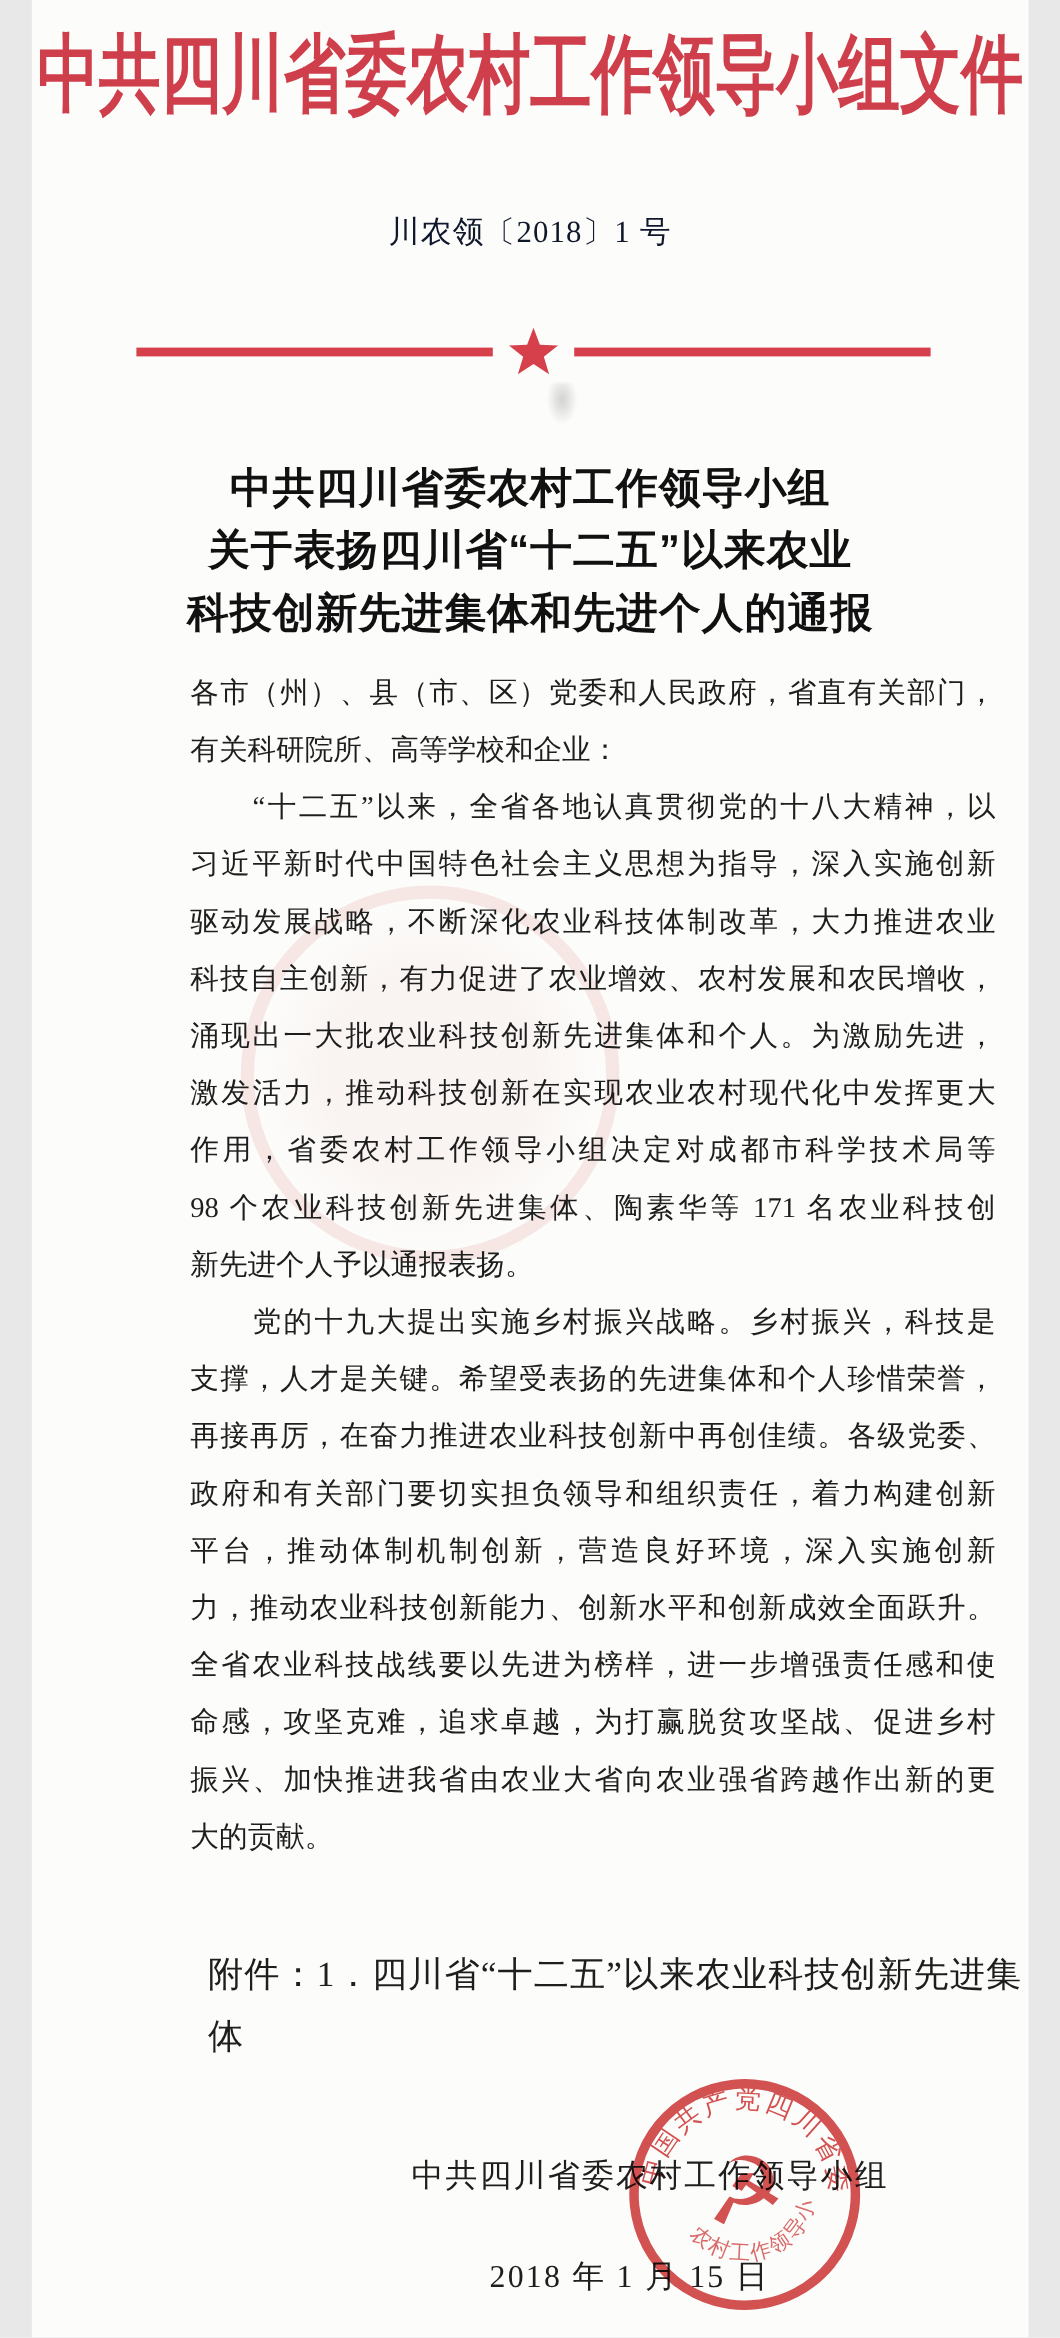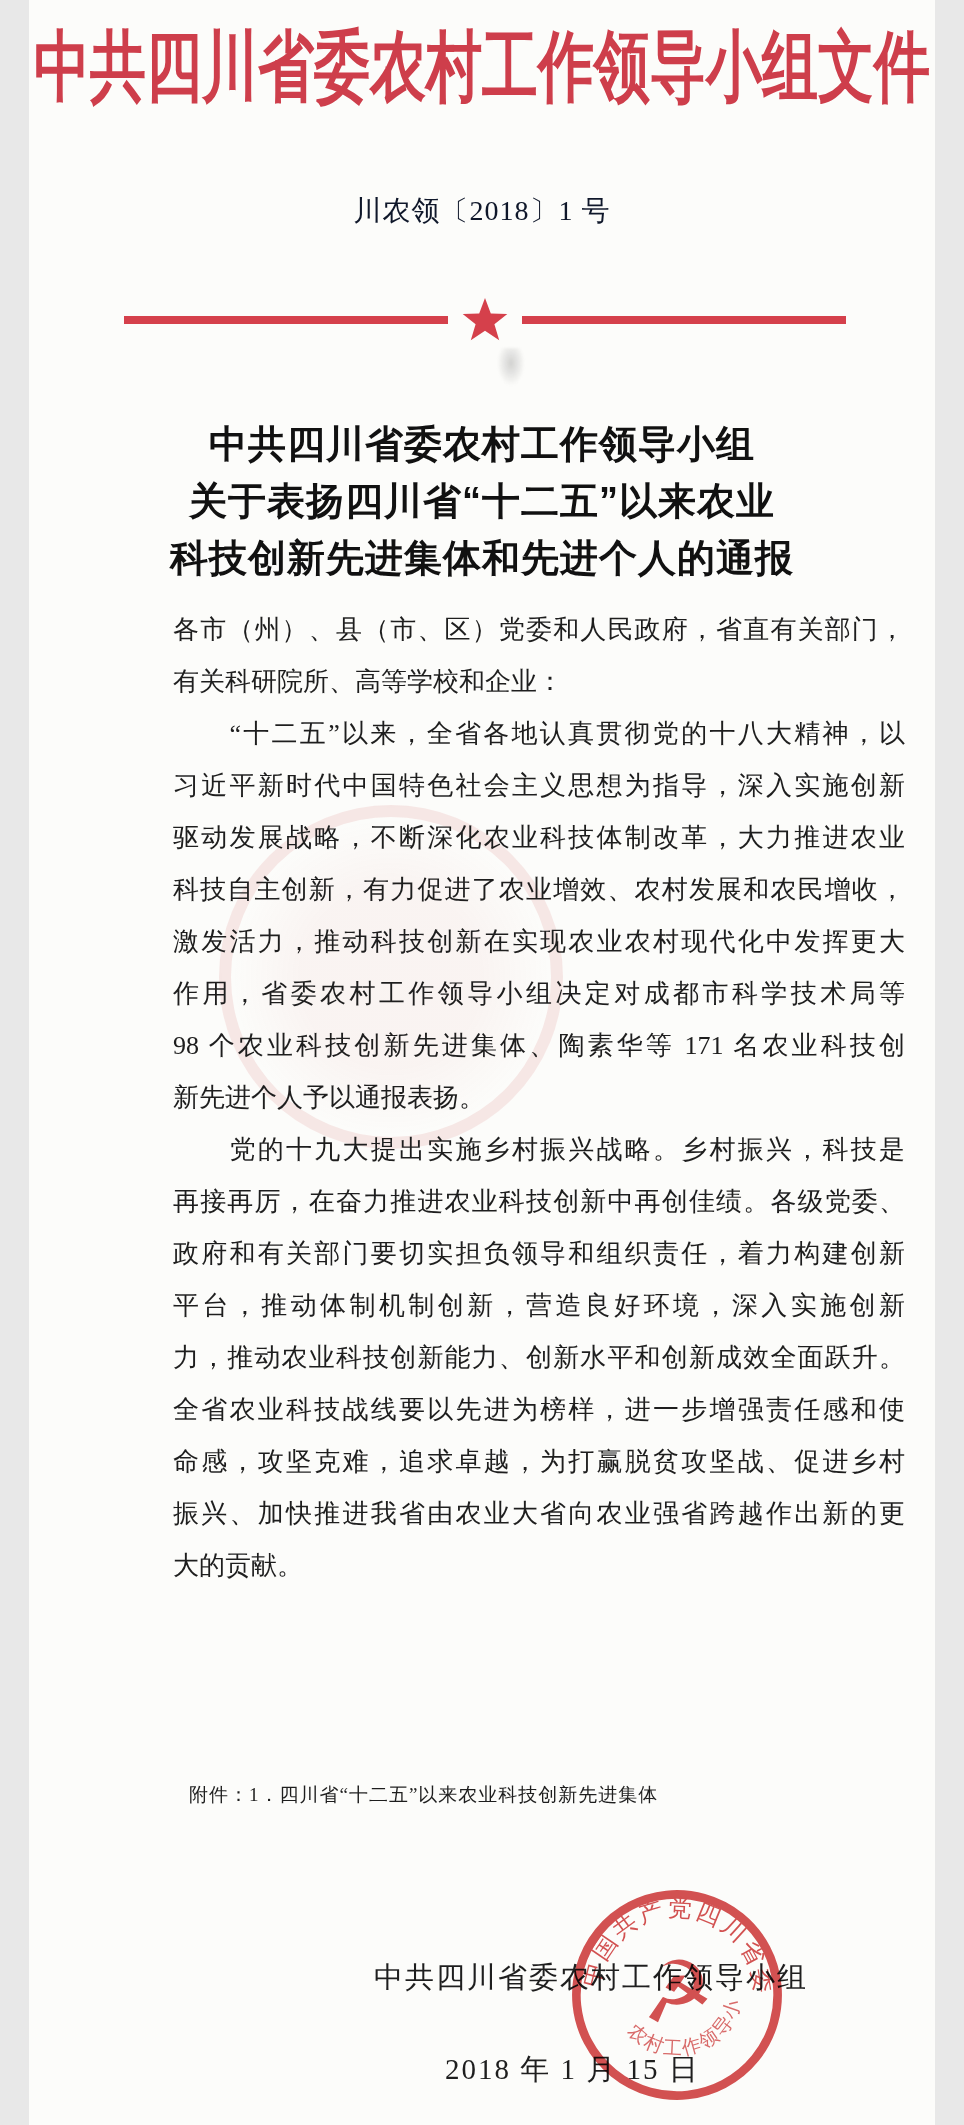--- a/index.html
+++ b/index.html
@@ -48,21 +48,21 @@
   
   .body-text{
     position:absolute; top:604px; left:144px; width:732px; z-index:1;
     font-size:26px; line-height:52px;
   }
   .body-text .line{ text-align:justify; text-align-last:justify; height:52px; }
   .body-text .line.no-stretch{ text-align-last:left; }
   
   .attachments{
     position:absolute; left:160px; top:1766px; z-index:1;
-    font-size:19px; line-height:57px; letter-spacing:1px;
+    font-size:32px; line-height:57px; letter-spacing:1px;
   }
   .attachments .att-line-2{ padding-left:93px; }
   
   .sig-org{ position:absolute; left:345px; top:1958px; font-size:29px; letter-spacing:2px; z-index:1; }
   .sig-date{ position:absolute; left:416px; top:2034px; font-size:29px; letter-spacing:2px; z-index:1;margin-top:16px; }
   
   .seal{
     position:absolute; left:533px; top:1880px; width:230px; height:230px;
     z-index:2; opacity:0.88; mix-blend-mode:multiply;
     transform:rotate(-6deg);
@@ -96,25 +96,27 @@
 
   <div class="ghost-seal"></div>
 
   <div class="body-text" id="body-lines">
       <div class="line">各市（州）、县（市、区）党委和人民政府，省直有关部门，</div>
       <div class="line no-stretch">有关科研院所、高等学校和企业：</div>
       <div class="line">　　“十二五”以来，全省各地认真贯彻党的十八大精神，以</div>
       <div class="line">习近平新时代中国特色社会主义思想为指导，深入实施创新</div>
       <div class="line">驱动发展战略，不断深化农业科技体制改革，大力推进农业</div>
       <div class="line">科技自主创新，有力促进了农业增效、农村发展和农民增收，</div>
+      <div class="line">涌现出一大批农业科技创新先进集体和个人。为激励先进，</div>
       <div class="line">激发活力，推动科技创新在实现农业农村现代化中发挥更大</div>
       <div class="line">作用，省委农村工作领导小组决定对成都市科学技术局等</div>
       <div class="line">98 个农业科技创新先进集体、陶素华等 171 名农业科技创</div>
       <div class="line no-stretch">新先进个人予以通报表扬。</div>
       <div class="line">　　党的十九大提出实施乡村振兴战略。乡村振兴，科技是</div>
+      <div class="line">支撑，人才是关键。希望受表扬的先进集体和个人珍惜荣誉，</div>
       <div class="line">再接再厉，在奋力推进农业科技创新中再创佳绩。各级党委、</div>
       <div class="line">政府和有关部门要切实担负领导和组织责任，着力构建创新</div>
       <div class="line">平台，推动体制机制创新，营造良好环境，深入实施创新</div>
       <div class="line">力，推动农业科技创新能力、创新水平和创新成效全面跃升。</div>
       <div class="line">全省农业科技战线要以先进为榜样，进一步增强责任感和使</div>
       <div class="line">命感，攻坚克难，追求卓越，为打赢脱贫攻坚战、促进乡村</div>
       <div class="line">振兴、加快推进我省由农业大省向农业强省跨越作出新的更</div>
       <div class="line no-stretch">大的贡献。</div>
     </div>
 

